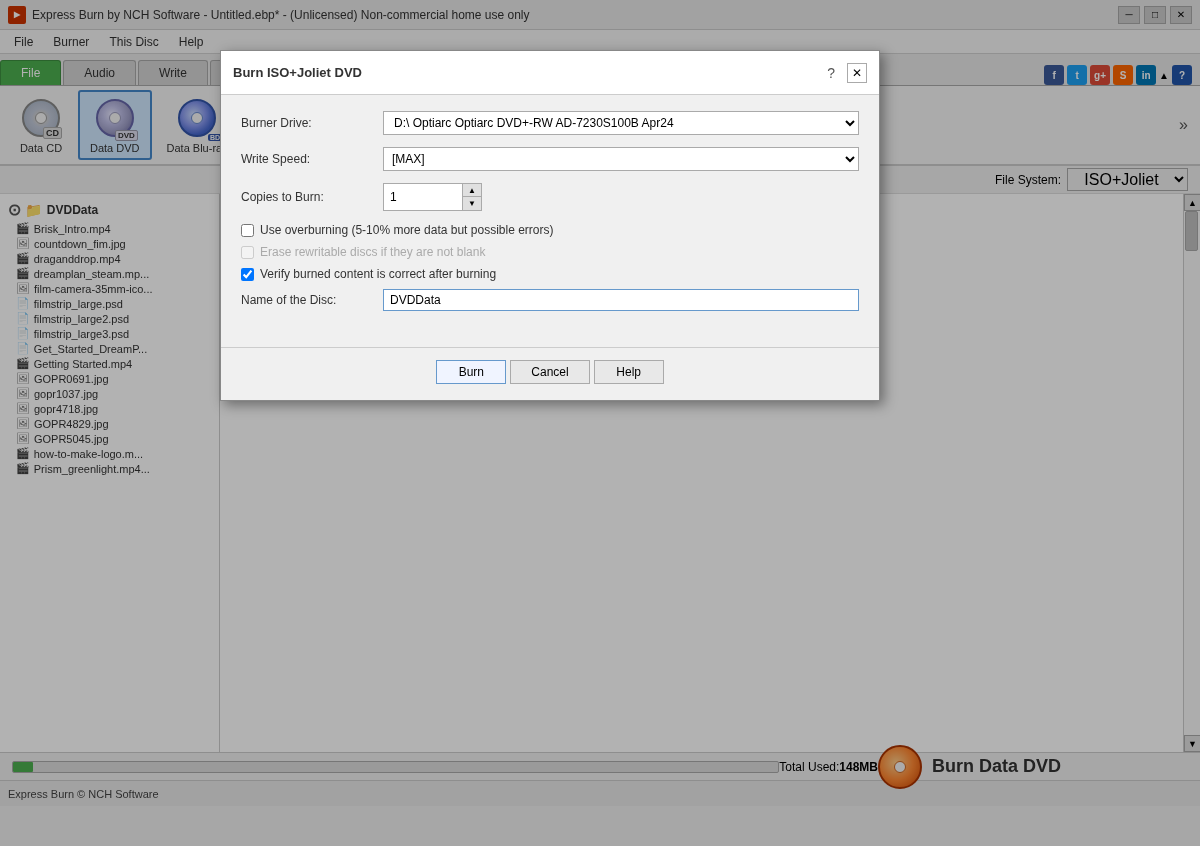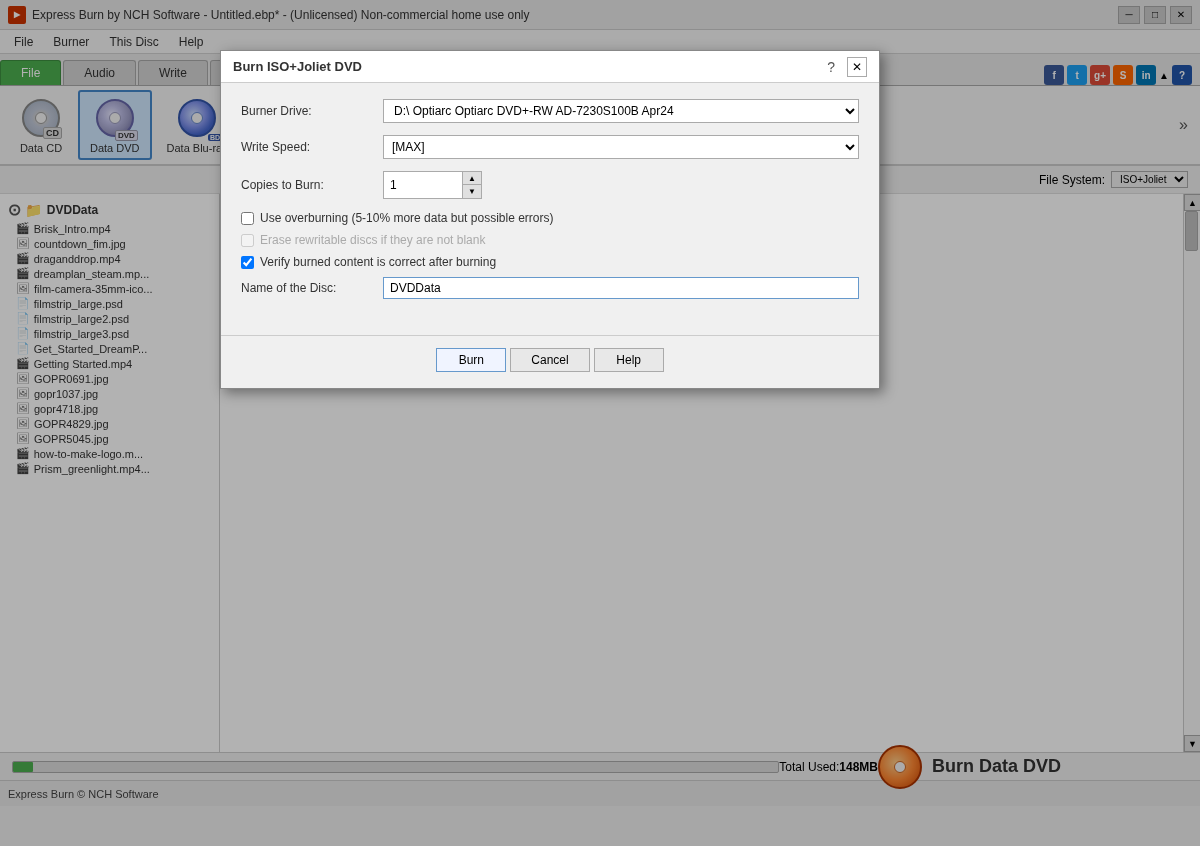--- a/index.html
+++ b/index.html
@@ -104,21 +104,21 @@
       background: #f0f0f0;
       height: 28px;
       display: flex;
       align-items: center;
       justify-content: flex-end;
       padding: 0 12px;
       border-bottom: 1px solid #ddd;
       gap: 6px;
     }
     #filesystembar label { font-size: 12px; }
-    #filesystembar select { font-size: 10px; padding: 1px 4px; border: 1px solid #aaa; }
+    #filesystembar select { font-size: 16px; padding: 1px 12px; border: 1px solid #aaa; text-align: center; }
 
     
     #main {
       display: flex;
       height: calc(846px - 30px - 24px - 32px - 80px - 28px - 28px - 26px);
       position: relative;
     }
 
     
     #filelist {
@@ -211,21 +211,21 @@
       background: #f0f0f0;
       border: 1px solid #888;
       box-shadow: 4px 4px 12px rgba(0,0,0,0.4);
       width: 660px;
       position: absolute;
       top: 50px;
       left: 220px;
     }
     #modal-titlebar {
       background: white;
-      height: 32px;
+      height: 44px;
       display: flex;
       align-items: center;
       padding: 0 12px;
       border-bottom: 1px solid #ccc;
     }
     #modal-titlebar .modal-title { flex: 1; font-size: 13px; font-weight: bold; color: #333; }
     #modal-titlebar .modal-help { font-size: 14px; color: #555; margin-right: 12px; cursor: pointer; }
     #modal-titlebar .modal-close { width: 20px; height: 20px; background: none; border: 1px solid #aaa; cursor: pointer; display: flex; align-items: center; justify-content: center; font-size: 12px; }
     #modal-body { padding: 16px 20px; }
     .form-row {

